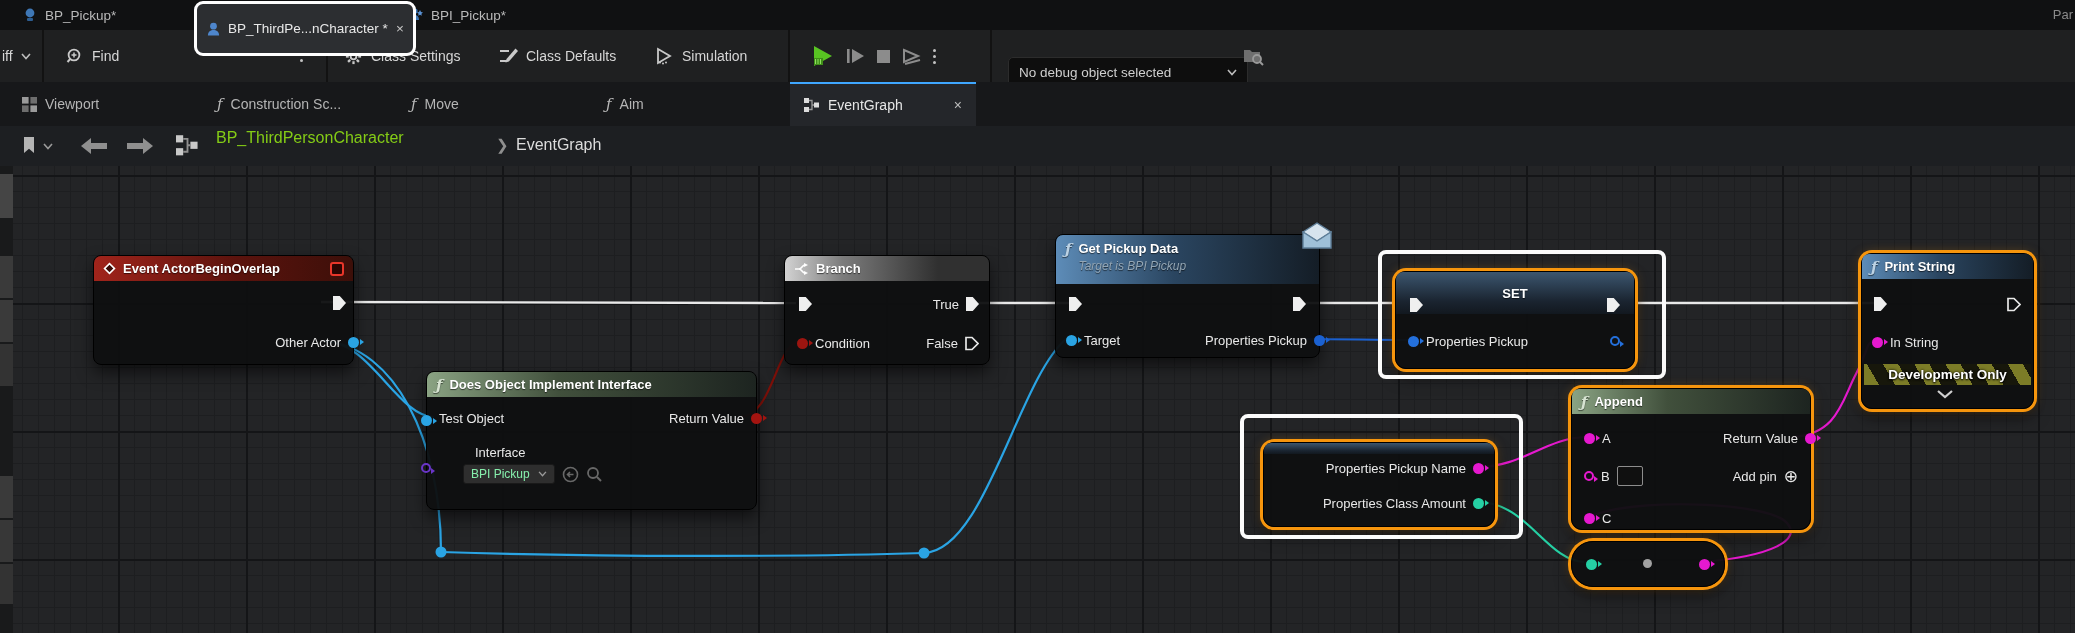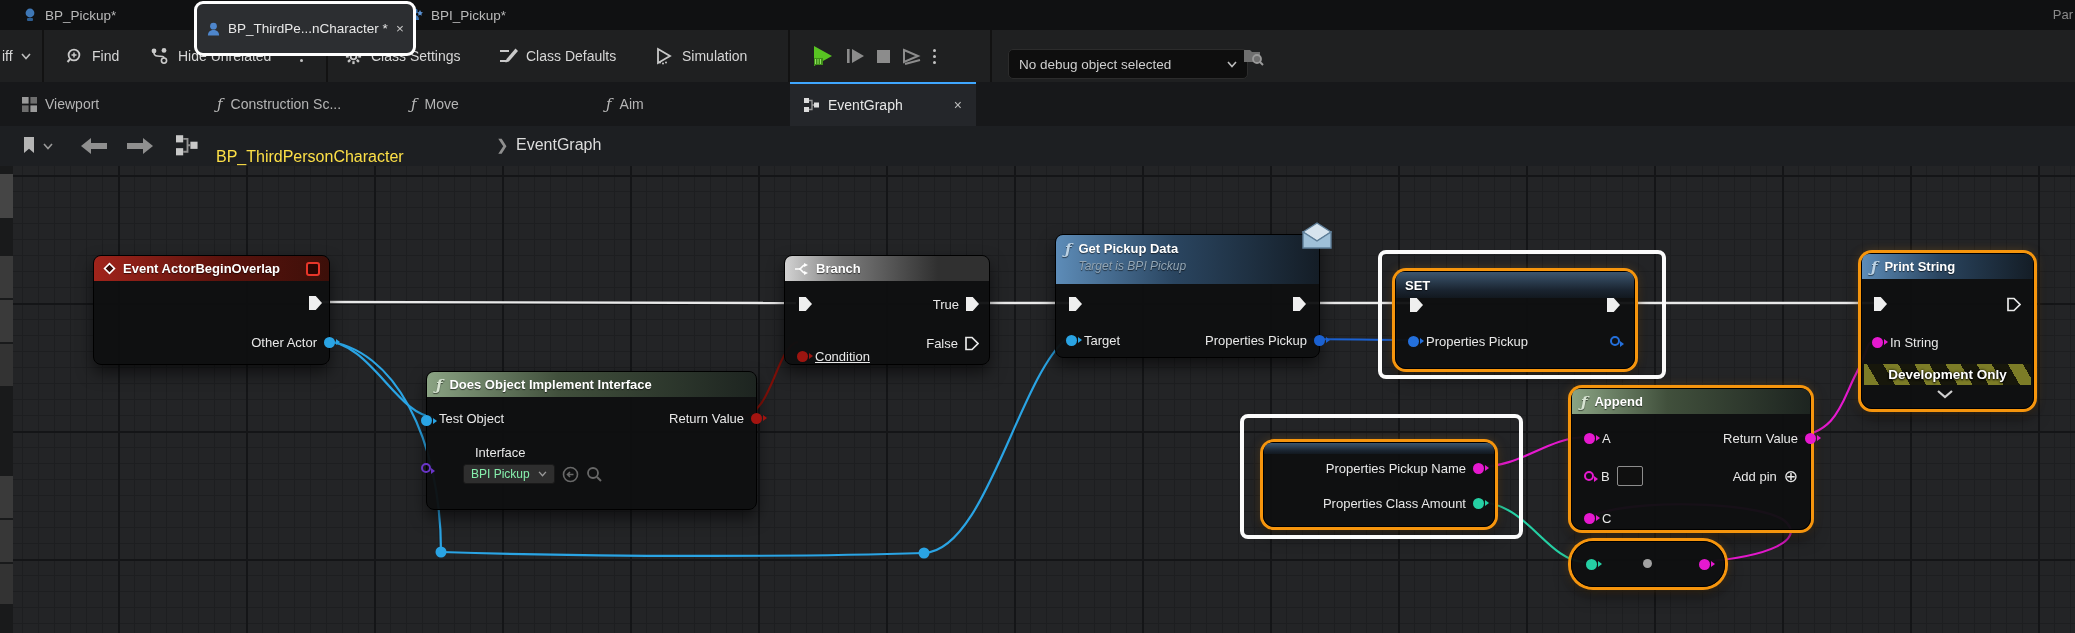--- a/index.html
+++ b/index.html
@@ -10,21 +10,21 @@
   #tabbar{position:absolute;left:0;top:0;width:2075px;height:30px;background:#101112;}
   .assettab{position:absolute;top:0;height:30px;display:flex;align-items:center;gap:7px;font-size:13.5px;color:#b9b9b9;}
   #active-asset-tab{position:absolute;left:194px;top:1px;width:198px;height:25px;background:#2c2e31;
      border:3px solid #ffffff;border-radius:9px;display:flex;align-items:center;gap:7px;padding:12px 9px;color:#e8e8e8;font-size:13.5px;z-index:5;}
   #toprt{position:absolute;right:2px;top:7px;color:#8a8a8a;font-size:13px;}
   #toolbar{position:absolute;left:0;top:30px;width:2075px;height:52px;background:#1f2021;border-bottom:1px solid #0a0a0a;}
   .tbtn{position:absolute;top:0;height:52px;display:flex;align-items:center;gap:8px;font-size:14px;color:#d6d6d6;cursor:default;}
   .vsep{position:absolute;top:0;width:2px;height:52px;background:#121212;}
   .kebab{display:flex;flex-direction:column;gap:3px;align-items:center;}
   .kebab i{width:3px;height:3px;border-radius:50%;background:#c2c2c2;display:block;}
-  #dbgdrop{position:absolute;left:1008px;top:19px;width:218px;height:28px;background:#0e0e0e;border:1px solid #2c2c2c;
+  #dbgdrop{position:absolute;left:1008px;top:27px;width:218px;height:28px;background:#0e0e0e;border:1px solid #2c2c2c;
      border-radius:5px;display:flex;align-items:center;padding:0 10px;font-size:13.5px;color:#cfcfcf;}
   #playgroup{position:absolute;left:802px;top:9px;height:34px;display:flex;align-items:center;gap:10px;padding:0 8px;border-radius:6px;}
   
   #panelrow{position:absolute;left:0;top:82px;width:2075px;height:44px;background:#17181a;border-bottom:1px solid #0b0b0b;}
   .ptab{position:absolute;top:0;height:44px;display:flex;align-items:center;gap:8px;font-size:14px;color:#b5b5b5;}
   #eg-tab{position:absolute;left:790px;top:0;width:186px;height:44px;background:#24262a;border-top:2px solid #3fa7ff;
      box-sizing:border-box;display:flex;align-items:center;gap:8px;padding:0 14px;color:#e6e6e6;font-size:14px;}
   .fnic{font-family:"DejaVu Serif","Liberation Serif",serif;font-style:italic;color:#b9b9b9;font-size:15px;}
   
   #crumbbar{position:absolute;left:0;top:126px;width:2075px;height:40px;background:#1d1f22;border-bottom:1px solid #0b0b0b;}
@@ -107,29 +107,20 @@
     </div>
     <div class="vsep" style="left:42px;"></div>
     <div class="tbtn" style="left:66px;">
       <svg width="18" height="18" viewBox="0 0 18 18">
           <circle cx="8" cy="8" r="5.4" fill="none" stroke="#c9c9c9" stroke-width="1.8"></circle>
           <path d="M8 5.5 v5 M5.5 8 h5" stroke="#c9c9c9" stroke-width="1.5"></path>
           <path d="M4.2 12 L1.5 15" stroke="#c9c9c9" stroke-width="2"></path>
         </svg>
       <span>Find</span>
     </div>
-    <div class="tbtn" style="left:150px;">
-      <svg width="20" height="18" viewBox="0 0 20 18">
-          <circle cx="4" cy="4" r="2.4" fill="#c9c9c9"></circle>
-          <circle cx="14" cy="3.4" r="2.4" fill="#c9c9c9"></circle>
-          <path d="M4 6 C4 12 14 7 14 11" fill="none" stroke="#c9c9c9" stroke-width="1.6"></path>
-          <circle cx="14" cy="13.6" r="2.6" fill="none" stroke="#c9c9c9" stroke-width="1.6"></circle>
-        </svg>
-      <span>Hide Unrelated</span>
-    </div>
     <div class="tbtn kebab" style="left:300px;top:17px;height:auto;">
         <i></i>
         <i></i>
         <i></i>
       </div>
     <div class="vsep" style="left:326px;"></div>
     <div class="tbtn" style="left:344px;">
       <svg width="19" height="19" viewBox="0 0 20 20">
           <circle cx="10" cy="10" r="3" fill="none" stroke="#c9c9c9" stroke-width="2"></circle>
           <g stroke="#c9c9c9" stroke-width="2.4">
@@ -252,21 +243,21 @@
       </svg>
     <svg class="abs" style="left:126px;top:10px;" width="28" height="20" viewBox="0 0 28 20">
         <path d="M1 7 h16 V2 l10 8 -10 8 V13 H1 Z" fill="#8f8f8f"></path>
       </svg>
     <svg class="abs" style="left:176px;top:9px;" width="23" height="22" viewBox="0 0 16 15">
         <rect x="0" y="0" width="5" height="5" fill="#c9c9c9"></rect>
         <rect x="0" y="9" width="5" height="5" fill="#c9c9c9"></rect>
         <rect x="10" y="4.5" width="5" height="5" fill="#c9c9c9"></rect>
         <path d="M5 2.5 H8 V7 H10 M5 11.5 H8 V7" stroke="#8f8f8f" stroke-width="1.3" fill="none"></path>
       </svg>
-    <span class="abs" style="left:216px;top:22px;font-size:16px;color:#fde047;">BP_ThirdPersonCharacter</span>
+    <span class="abs" style="left:216px;top:3px;font-size:16px;color:#84cc16;">BP_ThirdPersonCharacter</span>
     <span class="abs" style="left:496px;top:10px;font-size:15px;color:#8f8f8f;font-weight:bold;">❯</span>
     <span class="abs" style="left:516px;top:10px;font-size:16px;color:#dcdcdc;">EventGraph</span>
   </div>
 
   <div id="canvas"></div>
   <div id="leftstrip">
     <i style="top:8px;height:44px;background:#454545;"></i>
     <i style="top:90px;height:42px;background:#3a3a3a;"></i>
     <i style="top:134px;height:42px;background:#3a3a3a;"></i>
     <i style="top:178px;height:42px;background:#333333;"></i>
@@ -289,21 +280,21 @@
       <circle cx="924" cy="553" r="5.5" fill="#2aa4e4"></circle>
       <path d="M740 417 C772 417 776 346 798 342" stroke="#7e1009" stroke-width="2.2"></path>
       <path d="M1303 339 C1345 339 1372 340 1412 340" stroke="#1b61d1" stroke-width="2.2"></path>
       <path d="M1478 467 C1522 467 1546 438 1586 437" stroke="#e619cf" stroke-width="2.2"></path>
       <path d="M1478 502 C1527 502 1546 560 1584 562" stroke="#25d0a4" stroke-width="2.2"></path>
       <path d="M1703 562 C1772 556 1802 540 1787 523 C1770 503 1650 498 1600 513 C1590 516 1588 517 1586 517" stroke="#e619cf" stroke-width="2.2"></path>
       <path d="M1793 437 C1838 434 1842 400 1856 374 C1868 352 1866 341 1875 341" stroke="#e619cf" stroke-width="2.2"></path>
     </g>
   </svg>
 
-  <div class="node" style="left:93px;top:255px;width:235px;height:108px;">
+  <div class="node" style="left:93px;top:255px;width:235px;height:108px;padding-left:24px;">
     <div class="hdr hdr-red">
       <svg width="13" height="13" viewBox="0 0 13 13">
           <rect x="3" y="3" width="7" height="7" transform="rotate(45 6.5 6.5)" fill="#3a0b07" stroke="#fff" stroke-width="1.6"></rect>
         </svg>
       <span>Event ActorBeginOverlap</span>
       <span style="margin-left:auto;width:10px;height:10px;border:2.6px solid #e8362a;border-radius:3px;background:#2a0502;"></span>
     </div>
     <span class="exec filled" style="right:7px;top:40px;"></span>
     <div class="prow r" style="top:78px;">
       <span>Other Actor</span>
@@ -350,21 +341,21 @@
 
   <div class="node" style="left:784px;top:255px;width:204px;height:108px;">
     <div class="hdr hdr-gray">
       <svg width="15" height="14" viewBox="0 0 15 14">
           <path d="M1 7 h4 M5 7 C8 7 8 3 11 3 M5 7 C8 7 8 11 11 11" fill="none" stroke="#fff" stroke-width="1.6"></path>
           <path d="M10 1 l4 2 -4 2 Z M10 9 l4 2 -4 2 Z" fill="#fff"></path>
         </svg>
       <span>Branch</span>
     </div>
     <span class="exec filled" style="left:14px;top:41px;"></span>
-    <div class="prow l" style="top:92px;left:12px;text-decoration:underline;">
+    <div class="prow l" style="top:79px;left:12px;">
       <span class="dpin" style="--c:#9c1510;"></span>
       <span>Condition</span>
     </div>
     <div class="prow r" style="top:40px;right:10px;">
       <span>True</span>
       <span class="exec filled" style="position:static;"></span>
     </div>
     <div class="prow r" style="top:79px;right:10px;">
       <span>False</span>
       <svg width="14" height="15" viewBox="0 0 14 14">
@@ -391,21 +382,21 @@
       <span>Properties Pickup</span>
       <span class="dpin" style="--c:#1b61d1;"></span>
     </div>
   </div>
   <svg class="abs" style="left:1301px;top:221px;z-index:40;" width="32" height="29" viewBox="0 0 32 29">
     <path d="M2 11 L16 2 L30 11 L16 20 Z" fill="#d7e4ee" stroke="#5f7f99" stroke-width="1.4"></path>
     <path d="M2 11 V27 H30 V11 L16 20 Z" fill="#9fc0d8" stroke="#5f7f99" stroke-width="1.4"></path>
   </svg>
 
   <div class="node sel" style="left:1395px;top:271px;width:238px;height:96px;">
-    <div class="hdr hdr-set" style="height:26px;justify-content:flex-start;">
+    <div class="hdr hdr-set" style="height:42px;justify-content:center;">
       <span>SET</span>
     </div>
     <span class="exec filled" style="left:14px;top:26px;"></span>
     <span class="exec filled" style="right:14px;top:26px;"></span>
     <div class="prow l" style="top:61px;left:12px;">
       <span class="dpin" style="--c:#2470dc;"></span>
       <span>Properties Pickup</span>
     </div>
     <div class="prow r" style="top:61px;right:14px;">
       <span class="dpin hollow" style="--c:#2470dc;"></span>

